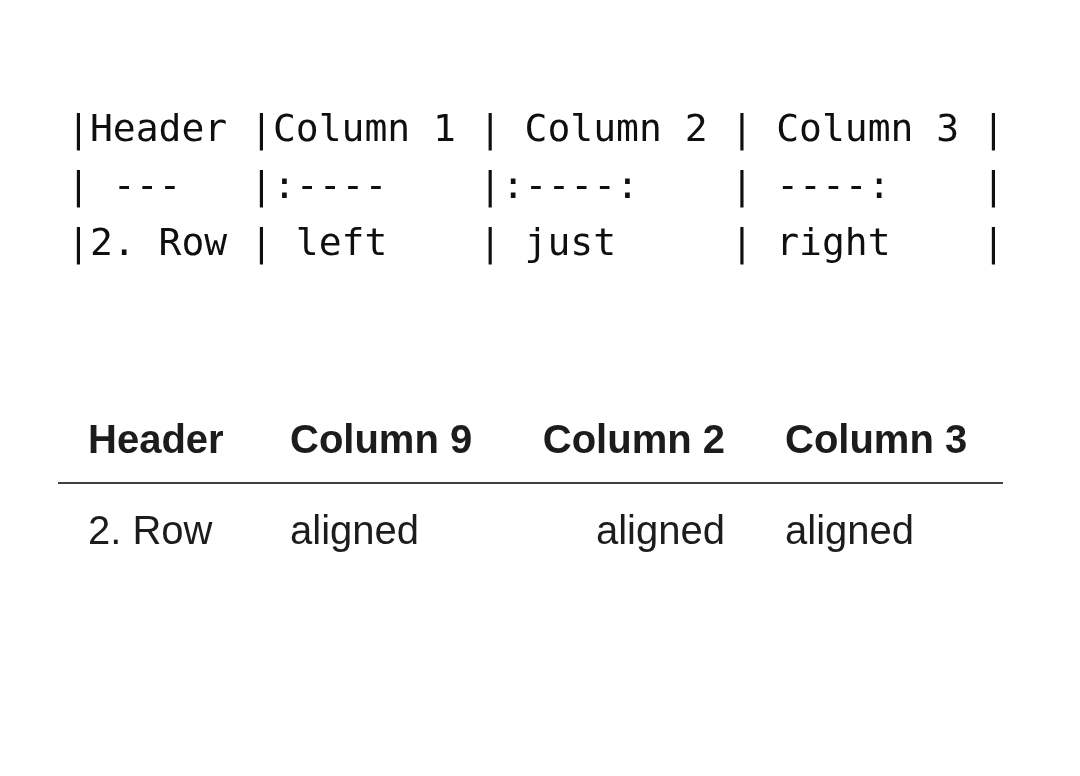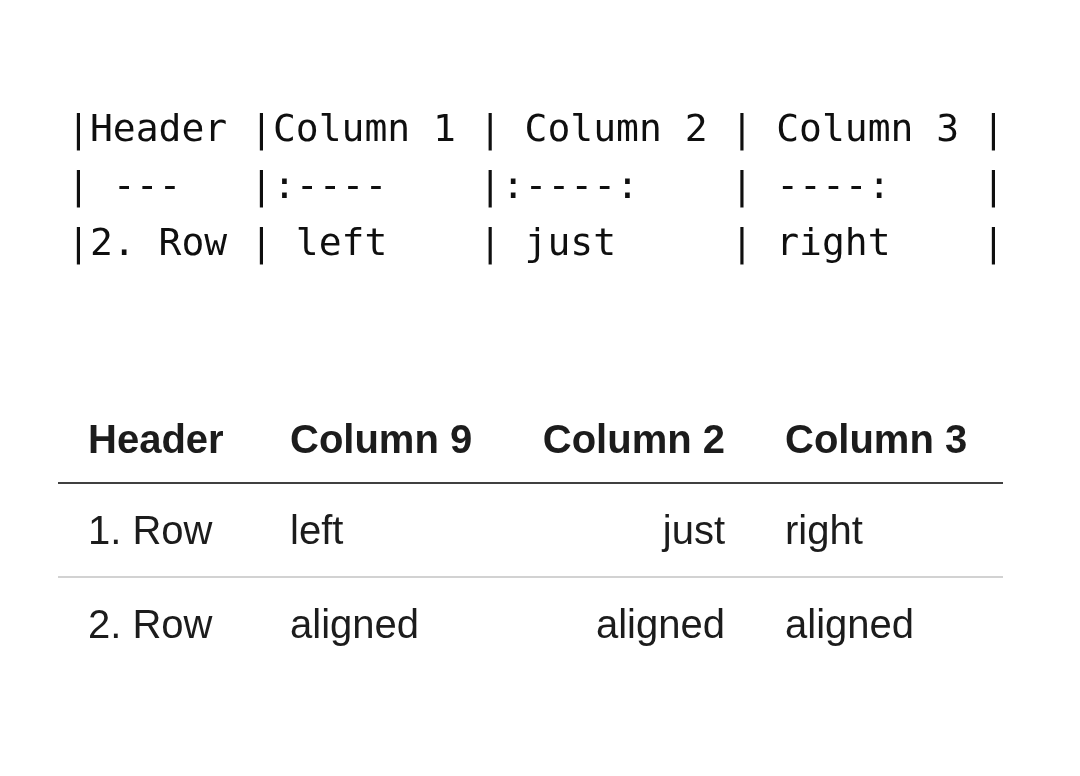--- a/index.html
+++ b/index.html
@@ -75,26 +75,20 @@
   </colgroup>
   <thead>
     <tr>
       <th class="al">Header</th>
       <th class="al">Column 9</th>
       <th class="ac">Column 2</th>
       <th class="ar">Column 3</th>
     </tr>
   </thead>
   <tbody>
-    <tr class="row-sep">
-      <td class="al">1. Row</td>
-      <td class="al">left</td>
-      <td class="ac">just</td>
-      <td class="ar">right</td>
-    </tr>
     <tr>
       <td class="al">2. Row</td>
       <td class="al">aligned</td>
       <td class="ac">aligned</td>
       <td class="ar">aligned</td>
     </tr>
   </tbody>
 </table>
 
 </body></html>

